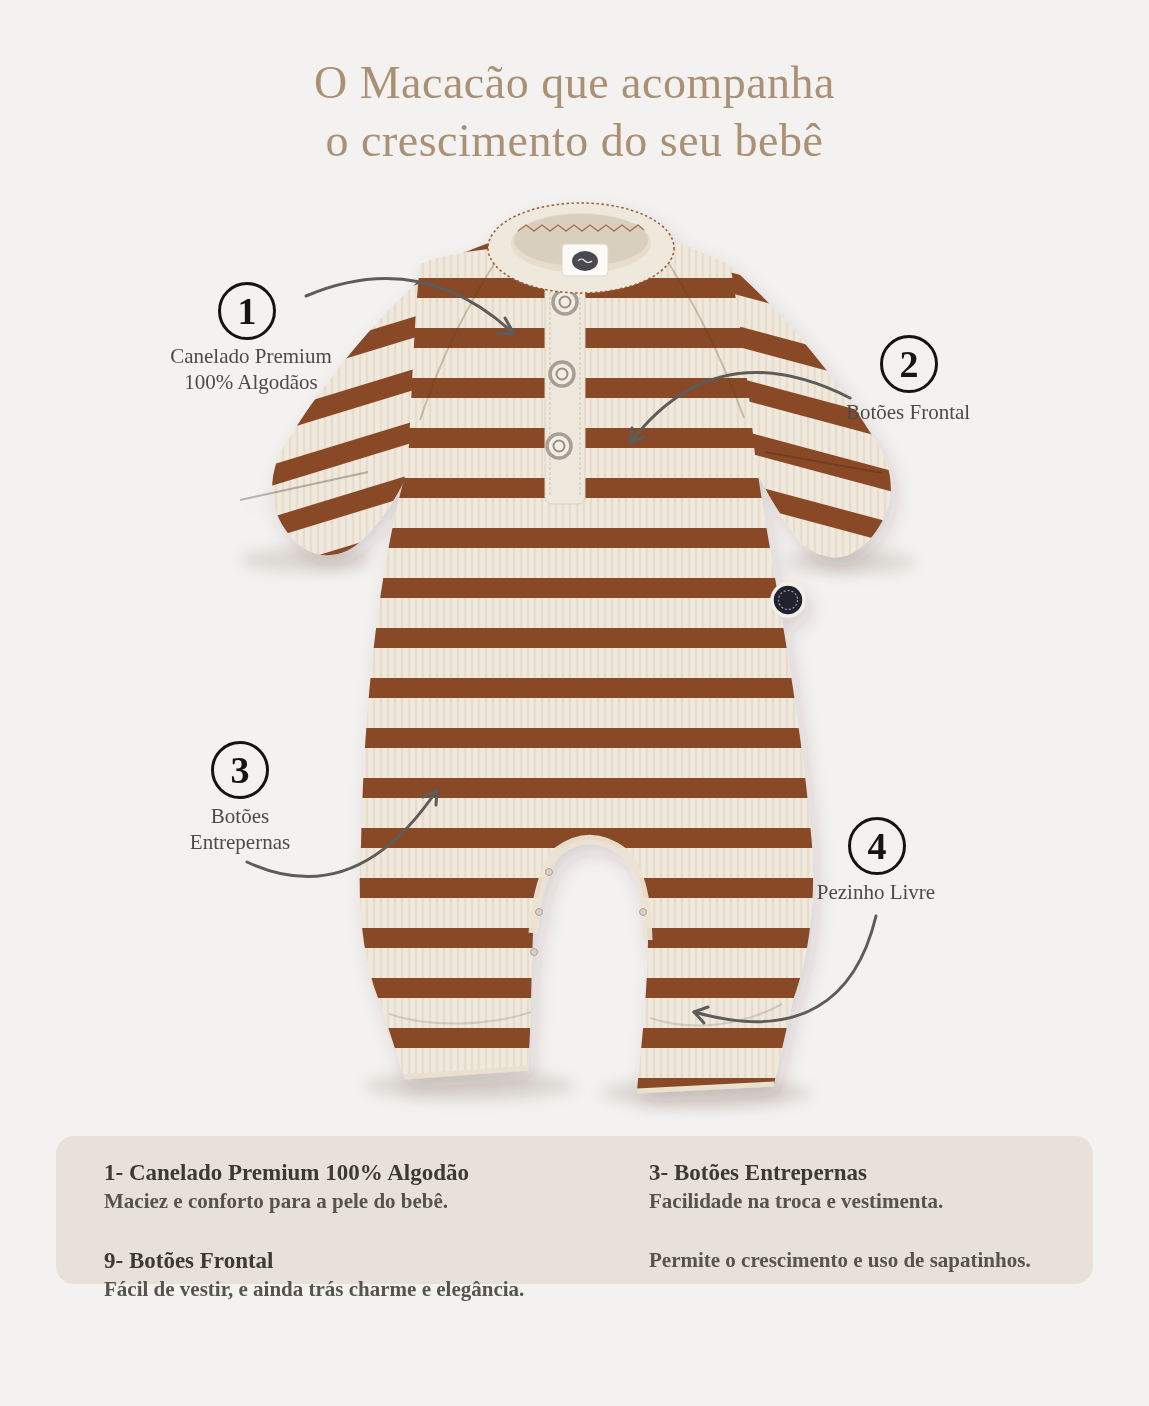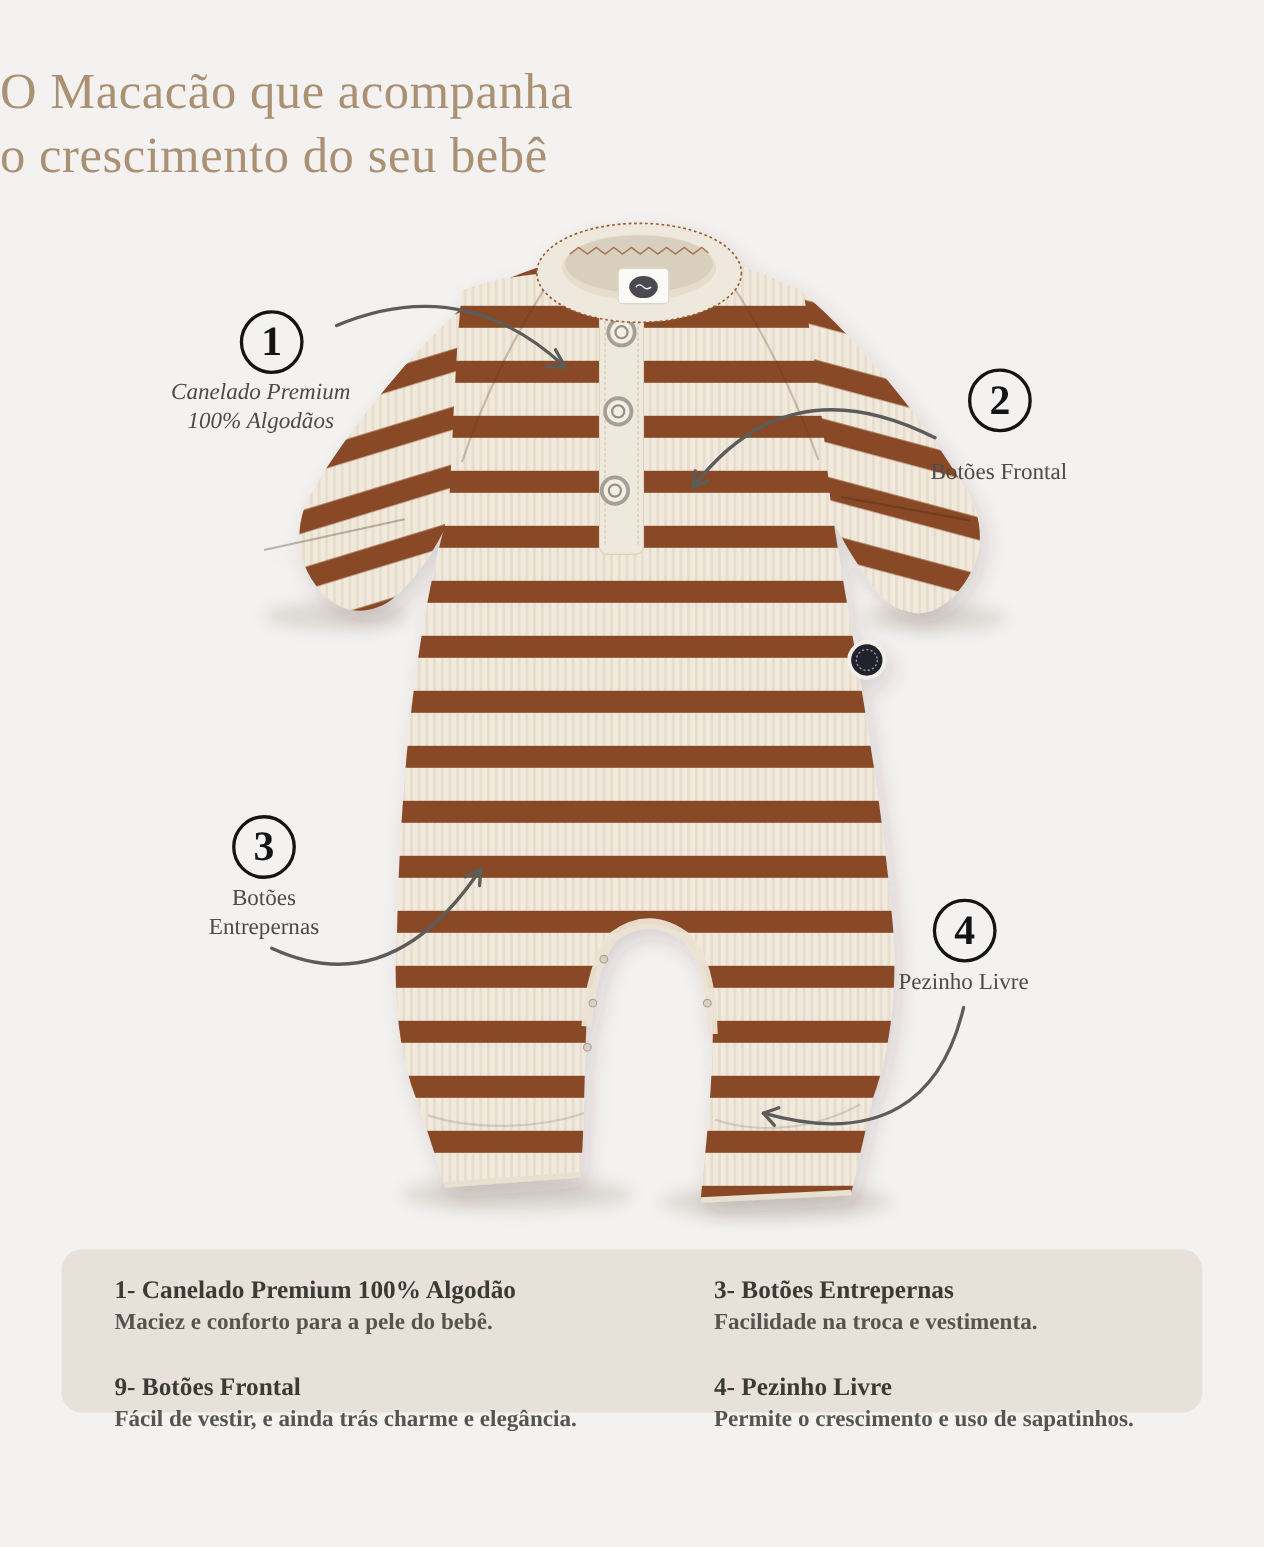--- a/index.html
+++ b/index.html
@@ -7,43 +7,44 @@
     width:1149px;height:1406px;
     background:#f3f2f1;
     font-family:"Liberation Serif","DejaVu Serif",serif;
     position:relative;overflow:hidden;
   }
   .stage{position:absolute;inset:0;width:1149px;height:1406px;}
 
   
   .page-title{
     position:absolute;left:0;top:54px;width:1149px;
+    text-align:center;
     font-size:46px;line-height:1.27;font-weight:400;
     color:#ab9174;letter-spacing:.5px;margin:0;
   }
 
   
   .art{position:absolute;left:0;top:0;width:1149px;height:1406px;}
 
   
   .callout-badge{
     position:absolute;width:58px;height:58px;border-radius:50%;
     border:3px solid #141414;box-sizing:border-box;
     display:flex;align-items:center;justify-content:center;
     font-size:38px;font-weight:600;color:#141414;
     background:transparent;
   }
   .callout-label{
     position:absolute;text-align:center;
     font-size:21px;line-height:1.22;color:#4c4b47;
   }
   #badge1{left:218px;top:282px;}
-  #label1{left:102px;top:344px;width:270px;font-style:italic;}
+  #label1{left:116px;top:344px;width:270px;}
   #badge2{left:880px;top:335px;}
-  #label2{left:798px;top:416px;width:220px;}
+  #label2{left:798px;top:400px;width:220px;}
   #badge3{left:211px;top:741px;}
   #label3{left:140px;top:804px;width:200px;}
   #badge4{left:848px;top:817px;}
   #label4{left:776px;top:880px;width:200px;}
 
   
   .features-panel{
     position:absolute;left:56px;top:1136px;width:1037px;height:148px;
     background:#e7e1d9;border-radius:18px;box-sizing:border-box;
     padding:23px 40px 0 48px;
@@ -265,19 +266,18 @@
         <h3>9- Botões Frontal</h3>
         <p>Fácil de vestir, e ainda trás charme e elegância.</p>
       </div>
     </div>
     <div>
       <div class="feature-item">
         <h3>3- Botões Entrepernas</h3>
         <p>Facilidade na troca e vestimenta.</p>
       </div>
       <div class="feature-item">
-        <h3>4- Pezinho Livre</h3>
         <p>Permite o crescimento e uso de sapatinhos.</p>
       </div>
     </div>
   </div>
 
 </div>
 
 </body></html>

